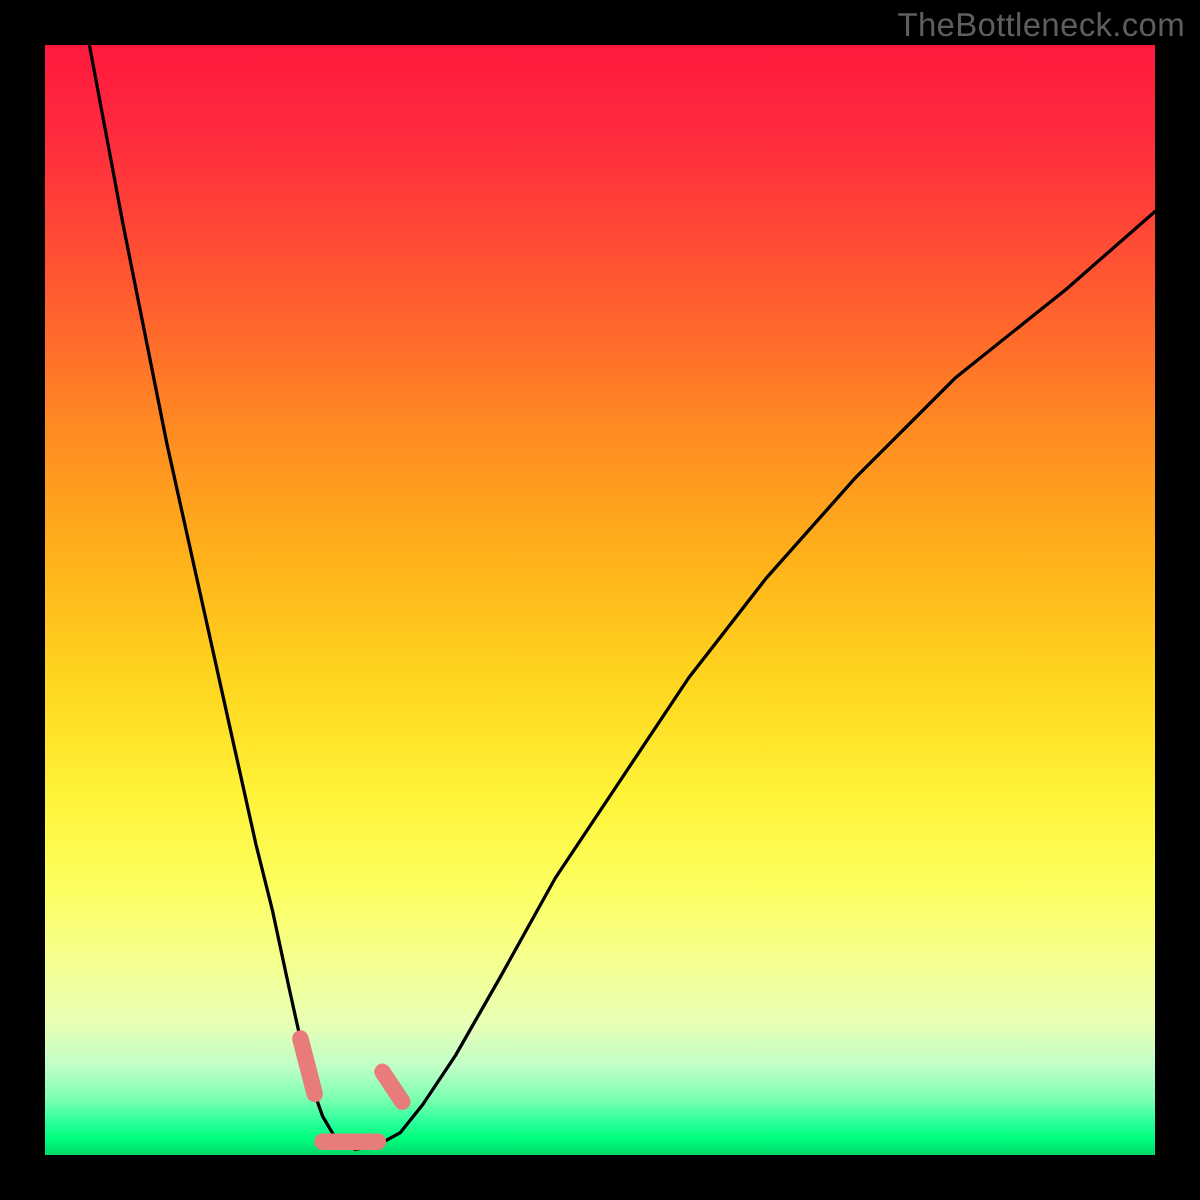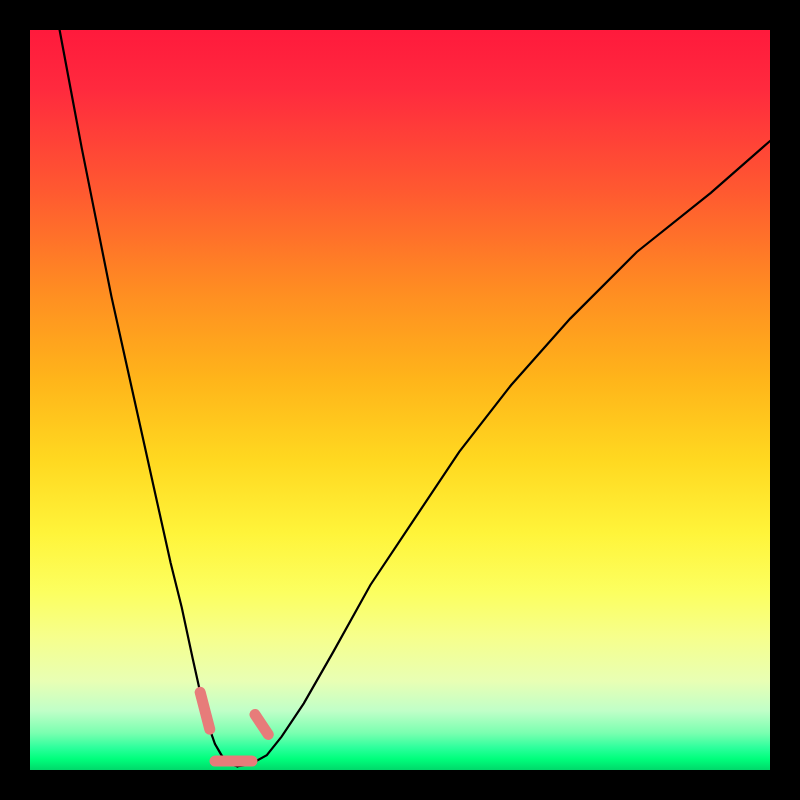--- a/index.html
+++ b/index.html
@@ -76,13 +76,14 @@
 <div class="outer">
   <div class="plot-area">
     <svg class="curves" viewBox="0 0 740 740">
       <path id="left-curve" class="curve" d="M29.60 0.00 L40.70 59.20 L51.80 118.40 L66.60 192.40 L81.40 266.40 L96.20 333.00 L111.00 399.60 L125.80 466.20 L140.60 532.80 L151.70 577.20 L162.80 629.00 L170.20 662.30 L176.12 686.72 L179.82 699.30 L185.00 714.10 L192.40 726.68 L199.80 733.34 L207.20 736.30 "></path>
       <path id="right-curve" class="curve" d="M207.20 736.30 L222.00 733.34 L236.80 725.20 L251.60 706.70 L273.80 673.40 L303.40 621.60 L340.40 555.00 L384.80 488.40 L429.20 421.80 L481.00 355.20 L540.20 288.60 L606.80 222.00 L680.80 162.80 L740.00 111.00 "></path>
       <path id="mk-left" class="marker-r" d="M170.20 662.30 L179.82 699.30 "></path>
       <path id="mk-right" class="marker-r" d="M224.96 684.50 L238.28 704.48 "></path>
       <path id="mk-flat" class="marker-f" d="M185.00 731.12 L222.00 731.12 "></path>
     </svg>
   </div>
+  <div class="watermark">TheBottleneck.com</div>
 </div>
 
 </body></html>

